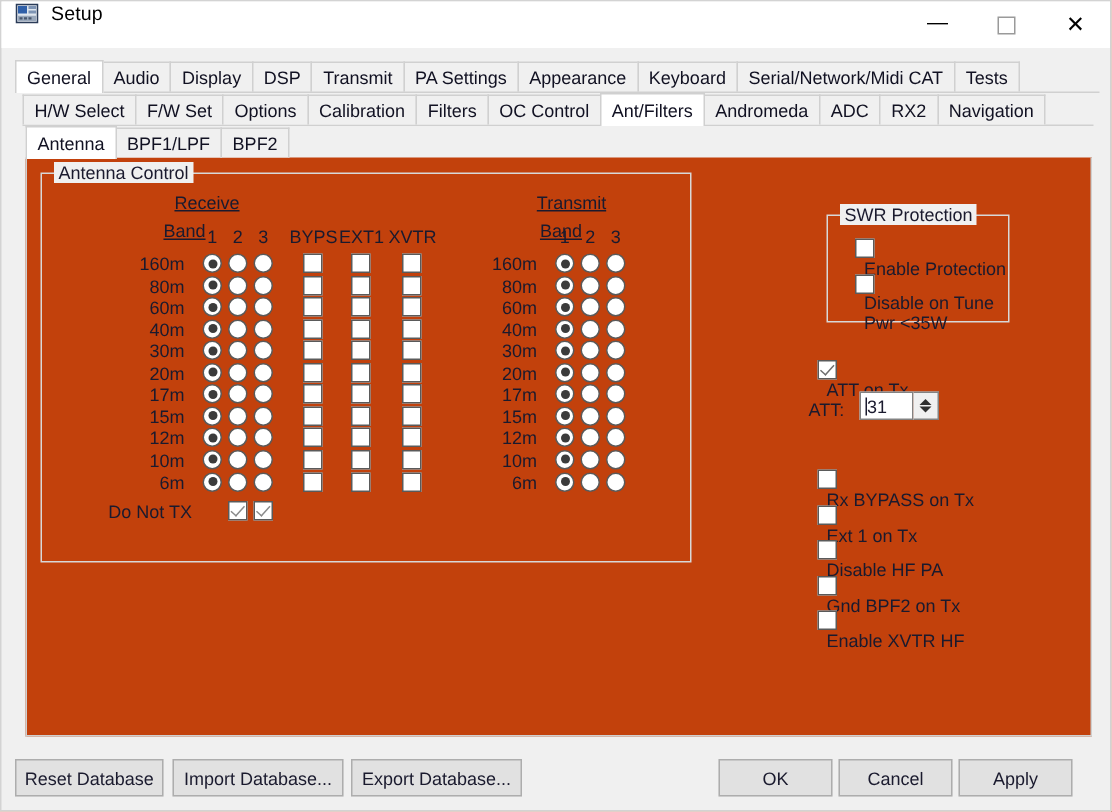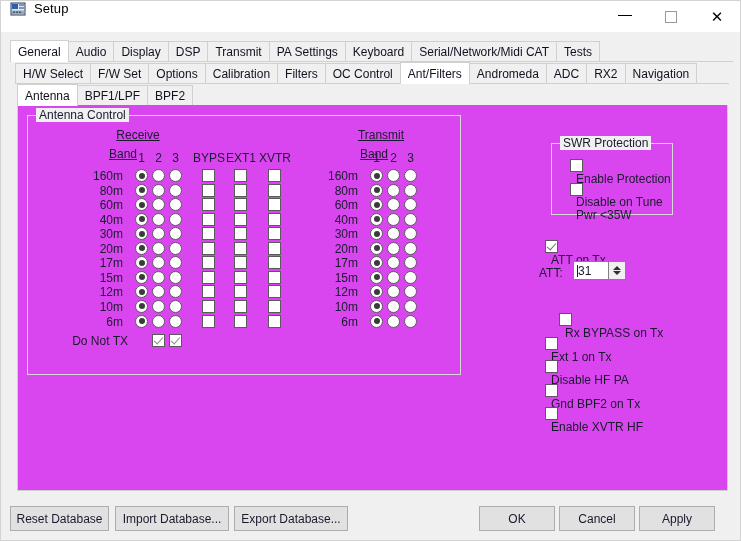--- a/index.html
+++ b/index.html
@@ -89,21 +89,21 @@
     width: 714px; height: 1px; background: #d0d0d0;
   }
 
   #tabrow3 { left: 16px; top: 83px; z-index: 5; }
 
   
   #page {
     position: absolute;
     left: 16px; top: 104px;
     width: 711px; height: 386px;
-    background: #d946ef;
+    background: #c2410c;
     border: 1px solid #d0d0d0;
     border-top: none;
     box-sizing: border-box;
   }
 
   
   .groupbox {
     position: absolute;
     border: 1px solid #d8d8d8;
     box-sizing: border-box;
@@ -288,20 +288,21 @@
     </div>
   </div>
 
   <div class="tabstrip" id="tabrow1">
       <div class="tab sel"><span>General</span></div>
       <div class="tab"><span>Audio</span></div>
       <div class="tab"><span>Display</span></div>
       <div class="tab"><span>DSP</span></div>
       <div class="tab"><span>Transmit</span></div>
       <div class="tab"><span>PA Settings</span></div>
+      <div class="tab"><span>Appearance</span></div>
       <div class="tab"><span>Keyboard</span></div>
       <div class="tab"><span>Serial/Network/Midi CAT</span></div>
       <div class="tab"><span>Tests</span></div>
     </div>
   <div id="tabline1"></div>
 
   <div class="tabstrip" id="tabrow2">
       <div class="tab"><span>H/W Select</span></div>
       <div class="tab"><span>F/W Set</span></div>
       <div class="tab"><span>Options</span></div>
@@ -498,21 +499,21 @@
   <div id="att-box">
     <span id="att-caret"></span>
     <span id="att-value">31</span>
   </div>
   <div id="att-spin">
     <span class="arrow up"></span>
     <span class="arrow dn"></span>
   </div>
 
   <div id="tx-options">
-      <div class="cbrow" style="left:544px; top:311px;margin-left:14px;">
+      <div class="cbrow" style="left:544px; top:311px;">
         <span class="cbx"></span>
         <span class="cbl">Rx BYPASS on Tx</span>
       </div>
       <div class="cbrow" style="left:544px; top:334.6px;">
         <span class="cbx"></span>
         <span class="cbl">Ext 1 on Tx</span>
       </div>
       <div class="cbrow" style="left:544px; top:358.2px;">
         <span class="cbx"></span>
         <span class="cbl">Disable HF PA</span>

